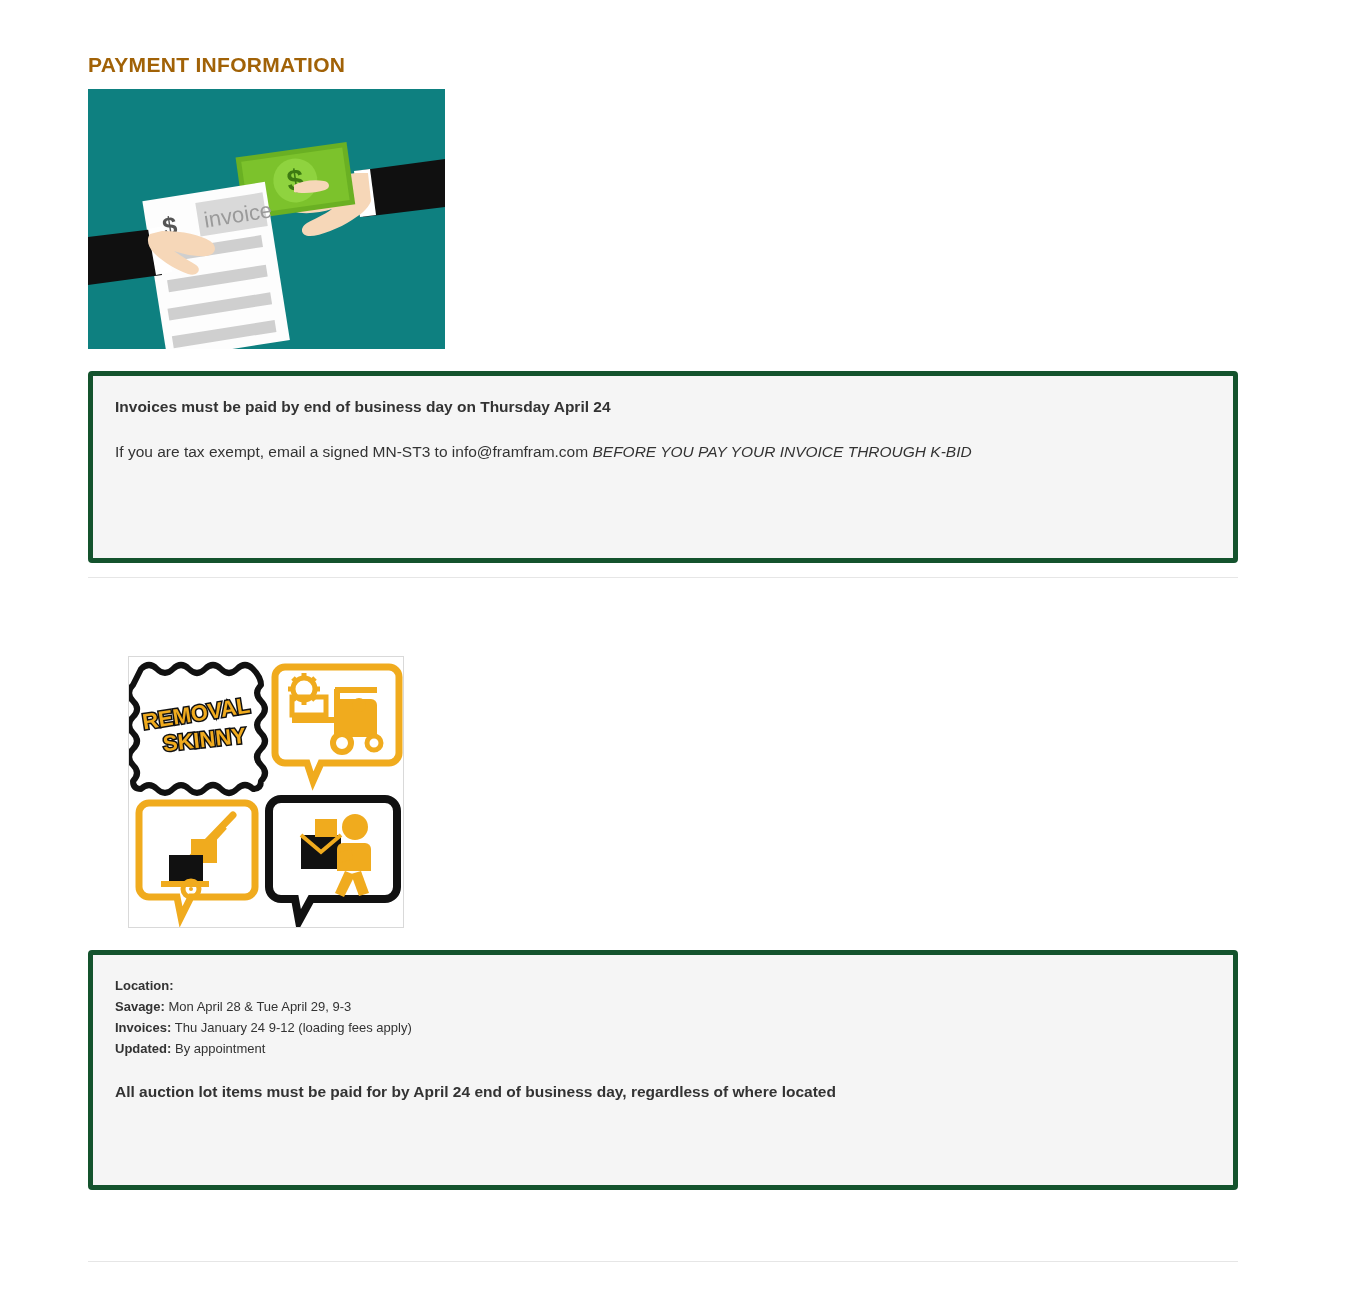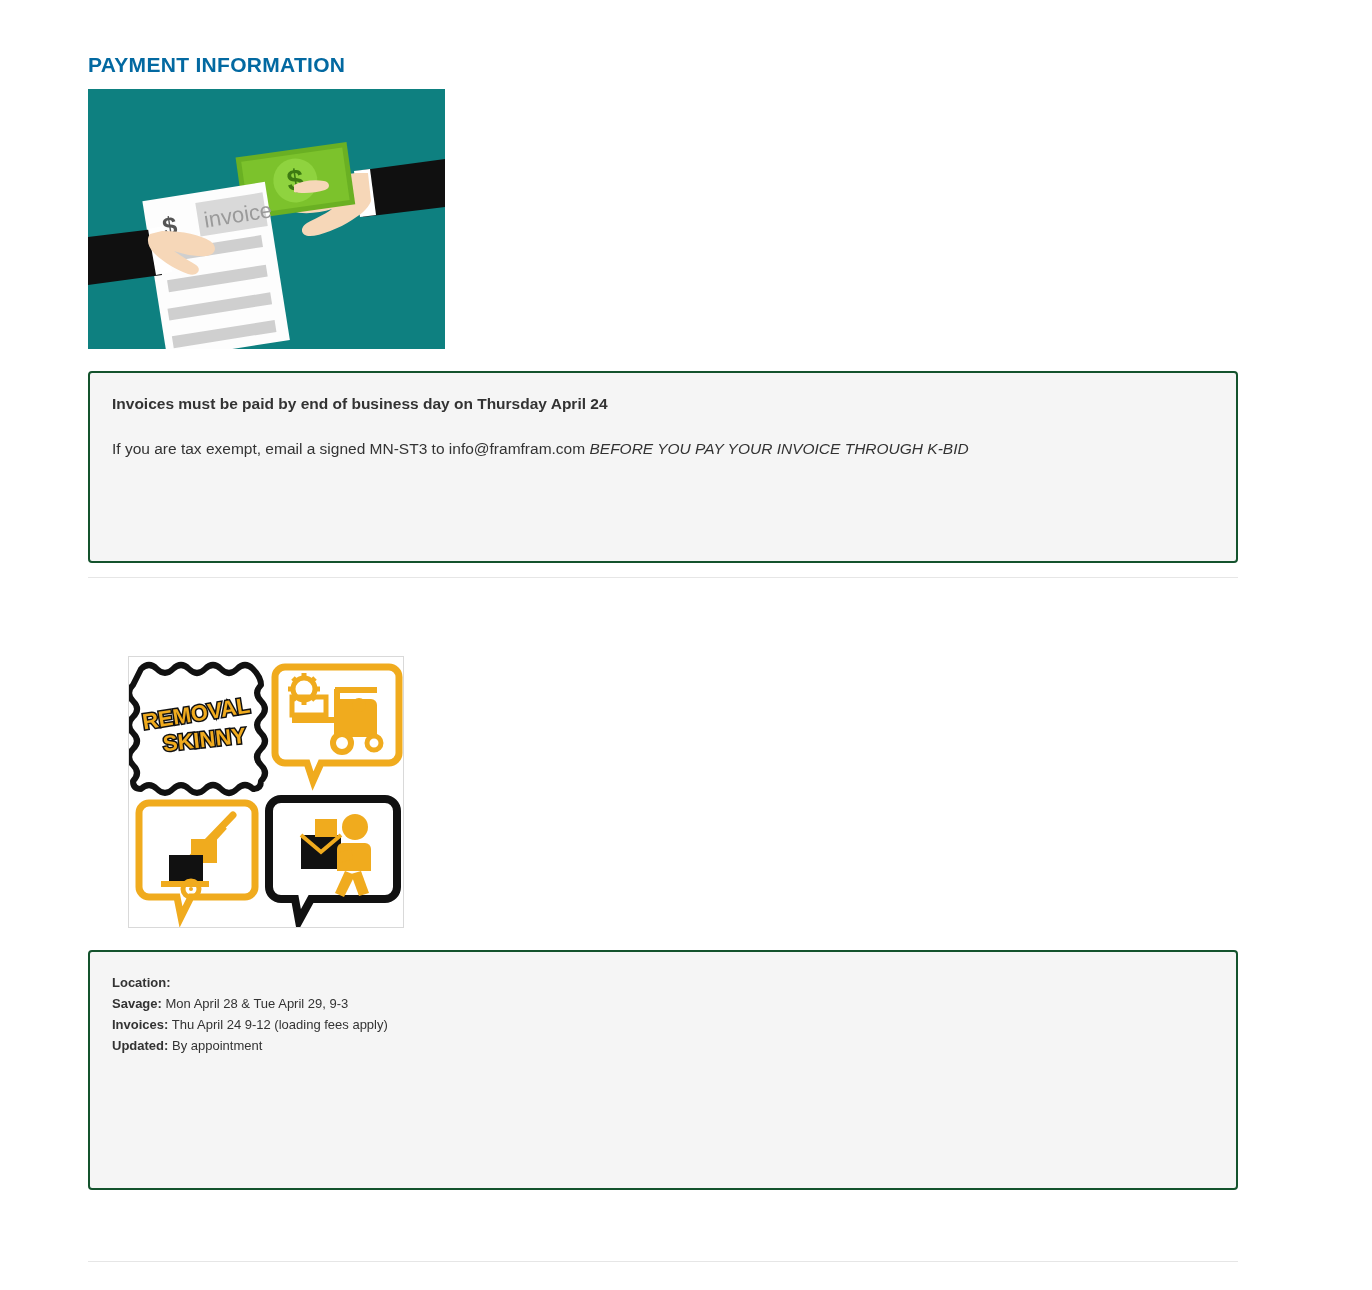--- a/index.html
+++ b/index.html
@@ -24,21 +24,21 @@
   .section {
     position: absolute;
     left: 88px;
     width: 1150px;
   }
 
   .section-title {
     font-size: 21px;
     font-weight: bold;
     letter-spacing: 0.3px;
-    color: #0369a1;
+    color: #a16207;
     margin: 0 0 12px 0;
     line-height: 1.2;
   }
 
   
   .pay-img-wrap {
     position: relative;
     width: 357px;
     height: 260px;
     background: #0e8080;
@@ -55,21 +55,21 @@
     background: #ffffff;
     border: 1px solid #d9d9d9;
     box-sizing: border-box;
     overflow: hidden;
   }
   .rem-svg { display:block; width:274px; height:270px; }
 
   
   .info-box {
     background: #f5f5f5;
-    border: 2px solid #14532d;
+    border: 5px solid #14532d;
     border-radius: 4px;
     box-sizing: border-box;
     padding: 20px 22px 22px 22px;
   }
   .info-box p {
     margin: 0 0 22px 0;
     font-size: 15.5px;
     line-height: 1.45;
     color: #333333;
   }
@@ -244,27 +244,28 @@
     </div>
 
     <div class="info-box" style="margin-top:22px; width:1150px; min-height:240px;">
 
       <div class="loc-block">
         <div class="lbl">Location:</div>
         <div>
           <span class="lbl">Savage:</span><span> Mon April 28 &amp; Tue April 29, 9-3</span>
         </div>
         <div>
-          <span class="lbl">Invoices:</span><span> Thu April 24  9-12 (loading fees apply)</span>
+          <span class="lbl">Invoices:</span><span> Thu January 24  9-12 (loading fees apply)</span>
         </div>
         <div>
           <span class="lbl">Updated:</span><span> By appointment</span>
         </div>
       </div>
 
       <div class="spacer-line"></div>
 
+      <p class="b" style="margin-bottom:0;">All auction lot items must be paid for by April 24 end of business day, regardless of where located</p>
     </div>
   </div>
 
   <div class="divider" style="top:1261px;"></div>
 
 </div>
 
 </body></html>

